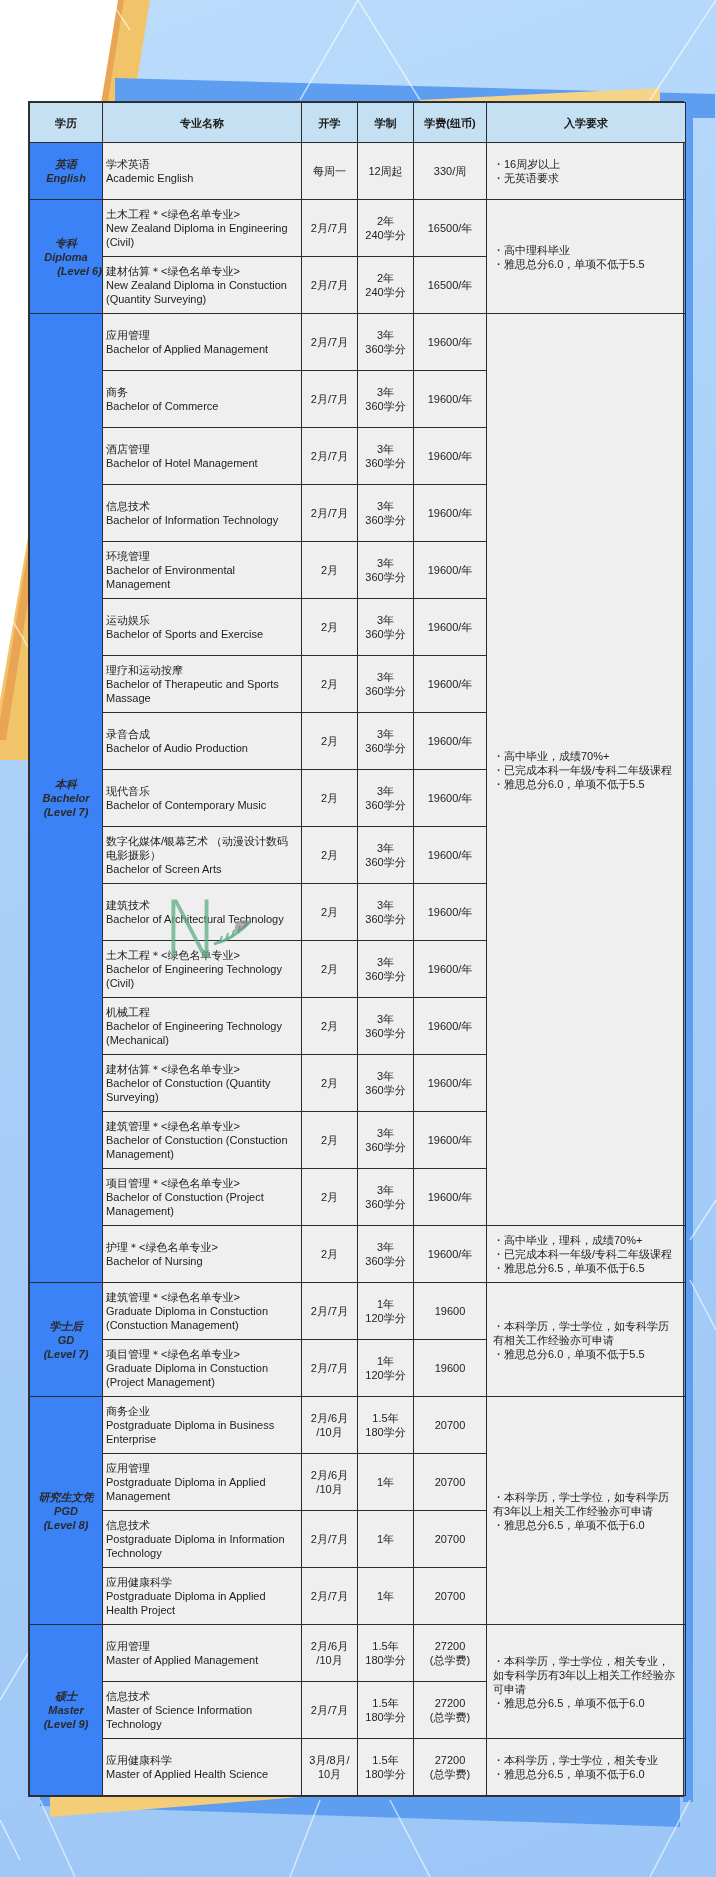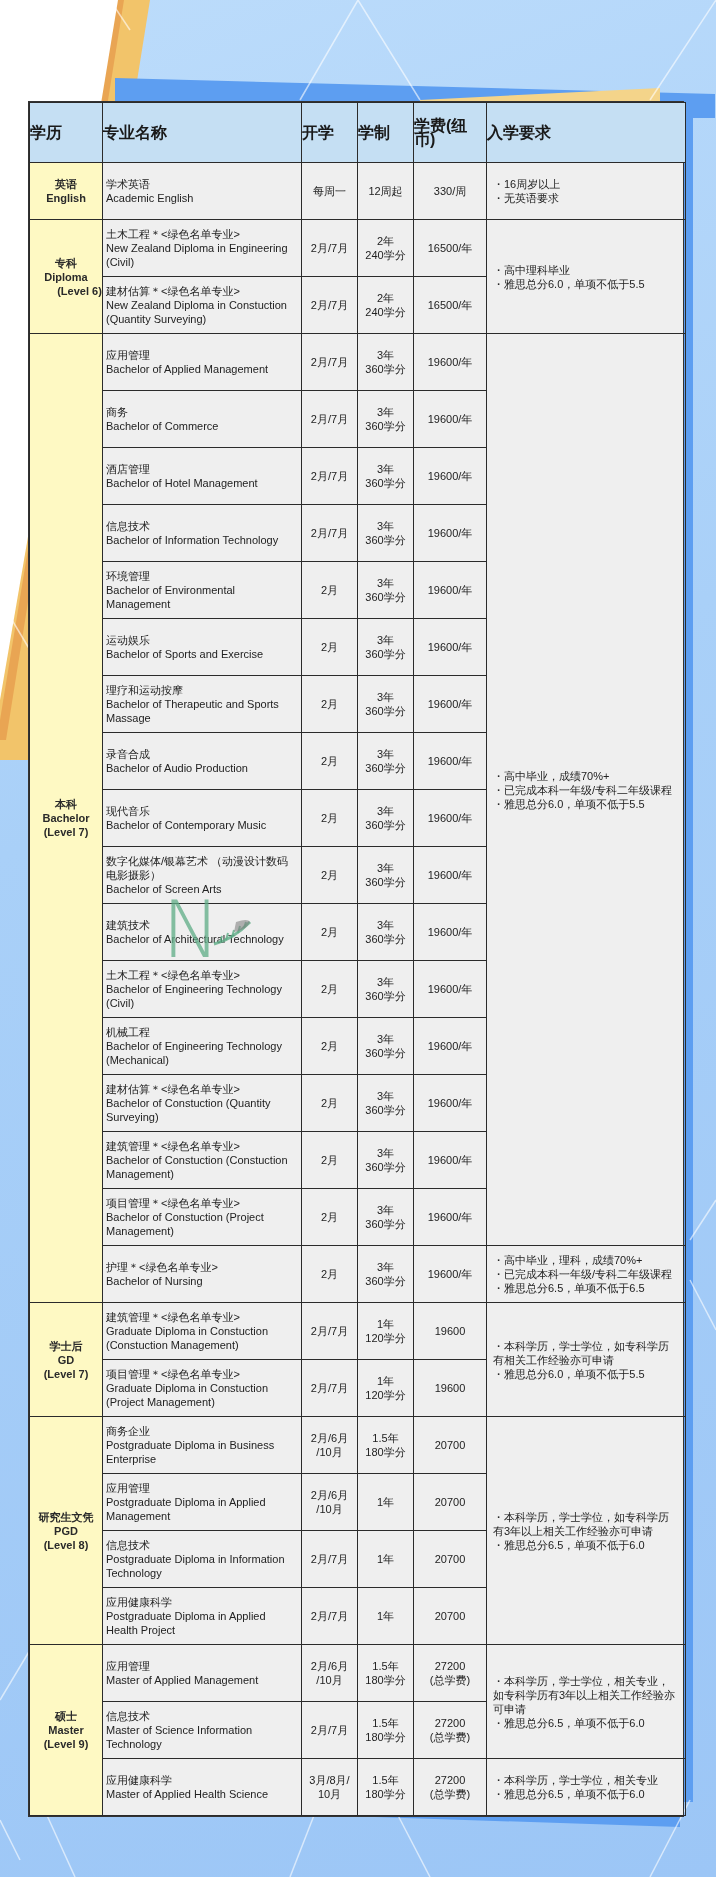--- a/index.html
+++ b/index.html
@@ -54,25 +54,25 @@
     position: absolute; left: 28px; top: 101px; width: 656px;
     background: #efefef;
     border: 1.5px solid #333;
   }
   table {
     border-collapse: collapse; width: 100%; table-layout: fixed;
     font-size: 11px; line-height: 14px;
   }
   th, td { border: 1px solid #2b2b2b; vertical-align: middle; }
   th {
-    background: #c5dff3; font-weight: bold; height: 60px; font-size: 16px;
-    text-align: left;
+    background: #c5dff3; font-weight: bold; height: 40px; font-size: 11px;
+    text-align: center;
   }
   td.level {
-    background: #fef9c3; text-align: center; font-weight: bold; color: #2a2a2a;
+    background: #3b82f6; text-align: center; font-weight: bold; color: #2a2a2a; font-style: italic;
   }
   td.name { text-align: left; padding: 0 3px; color: #222; }
   td.c { text-align: center; color: #222; }
   td.req { text-align: left; padding: 0 6px; color: #222; }
   td.name .cn, td.name .en { display: block; }
   td.req .line { display: block; }
   tr.r57 td { height: 57px; }
 
   .watermark {
     position: absolute; left: 160px; top: 890px; width: 400px; height: 140px;

